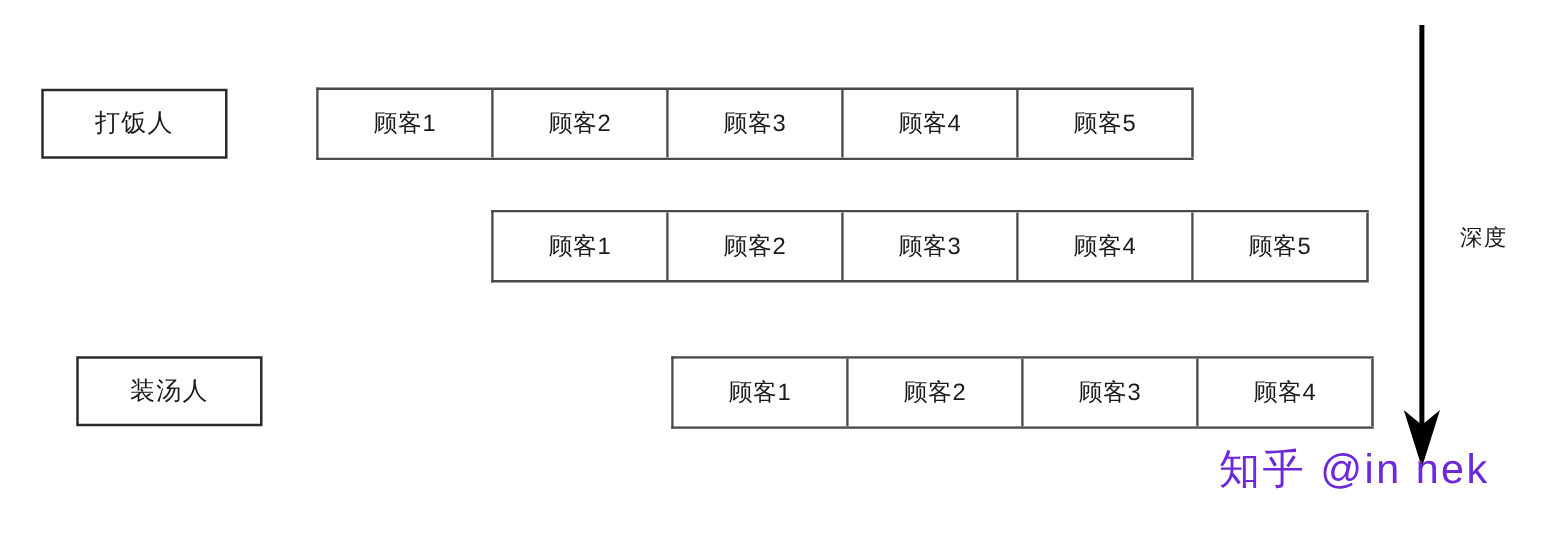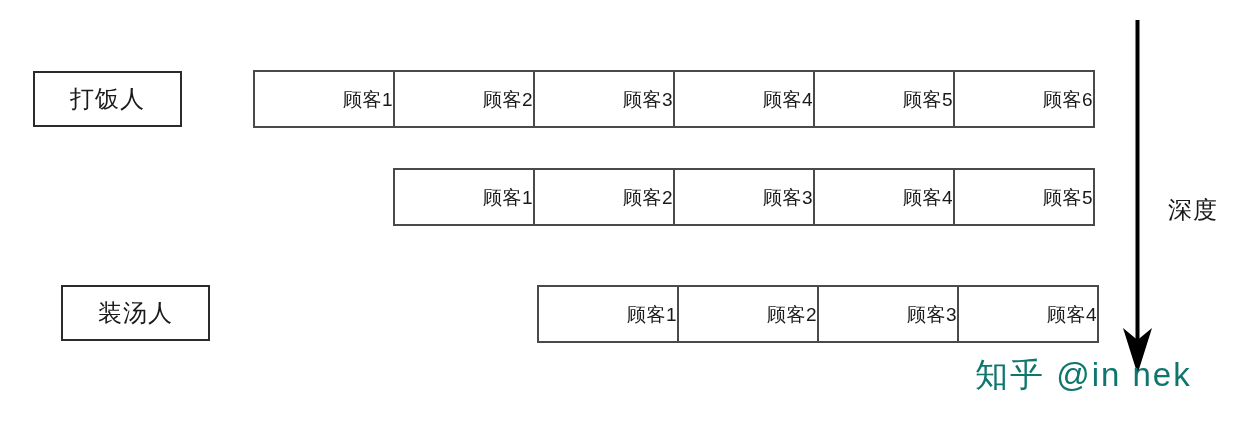--- a/index.html
+++ b/index.html
@@ -25,21 +25,21 @@
     width: 149px;
     height: 56px;
     box-sizing: border-box;
     border: 2px solid #2b2b2b;
     background: #ffffff;
     display: flex;
     align-items: center;
     justify-content: center;
   }
   .role-box .role-label {
-    font-size: 24px;
+    font-size: 20px;
     color: #1a1a1a;
     letter-spacing: 1px;
     line-height: 1;
   }
   #role-0 { top: 71px; }
   #role-1 { top: 168px; }
   #role-2 { top: 285px; margin-left: 28px; }
 
   
   .queue-row {
@@ -51,21 +51,21 @@
     border-top: 2px solid #4a4a4a;
     border-bottom: 2px solid #4a4a4a;
     background: #ffffff;
   }
   .queue-cell {
     width: 140px;
     box-sizing: border-box;
     border-right: 2px solid #4a4a4a;
     display: flex;
     align-items: center;
-    justify-content: flex-end;
+    justify-content: center;
     background: #ffffff;
   }
   .queue-cell .cell-label {
     font-size: 19px;
     color: #1a1a1a;
     letter-spacing: 0.5px;
     line-height: 1;
   }
   #queue-row-0 { left: 253px; top: 70px; }
   #queue-row-1 { left: 393px; top: 168px; }
@@ -75,34 +75,34 @@
   #depth-arrow {
     position: absolute;
     left: 1118px;
     top: 18px;
     width: 40px;
     height: 356px;
   }
   #depth-axis-label {
     position: absolute;
     left: 1168px;
-    top: 198px;
-    font-size: 24px;
+    top: 181px;
+    font-size: 18px;
     color: #1a1a1a;
     letter-spacing: 1px;
     line-height: 1;
   }
 
   
   #watermark {
     position: absolute;
     left: 975px;
     top: 358px;
     font-size: 33px;
-    color: #0f766e;
+    color: #6d28d9;
     letter-spacing: 2px;
     white-space: nowrap;
     line-height: 1;
     user-select: none;
   }
 </style>
 </head>
 <body>
 
 <div id="canvas">
@@ -122,23 +122,20 @@
       <span class="cell-label">顾客2</span>
     </div>
     <div class="queue-cell">
       <span class="cell-label">顾客3</span>
     </div>
     <div class="queue-cell">
       <span class="cell-label">顾客4</span>
     </div>
     <div class="queue-cell">
       <span class="cell-label">顾客5</span>
-    </div>
-    <div class="queue-cell">
-      <span class="cell-label">顾客6</span>
     </div>
   </div>
 
   <div id="queue-row-1" class="queue-row">
     <div class="queue-cell">
       <span class="cell-label">顾客1</span>
     </div>
     <div class="queue-cell">
       <span class="cell-label">顾客2</span>
     </div>

